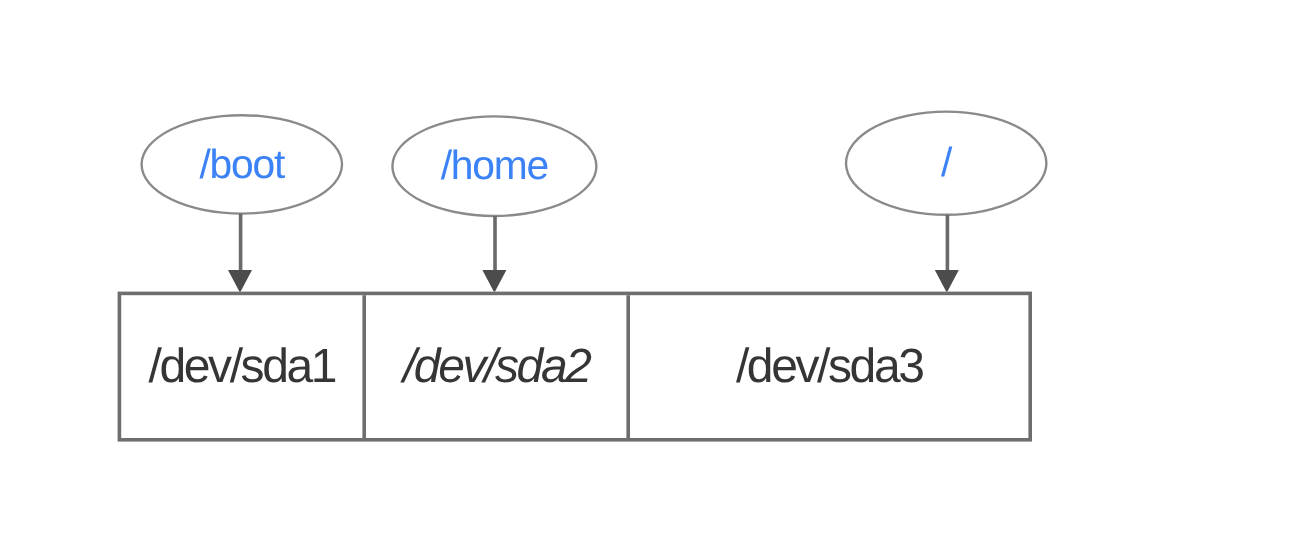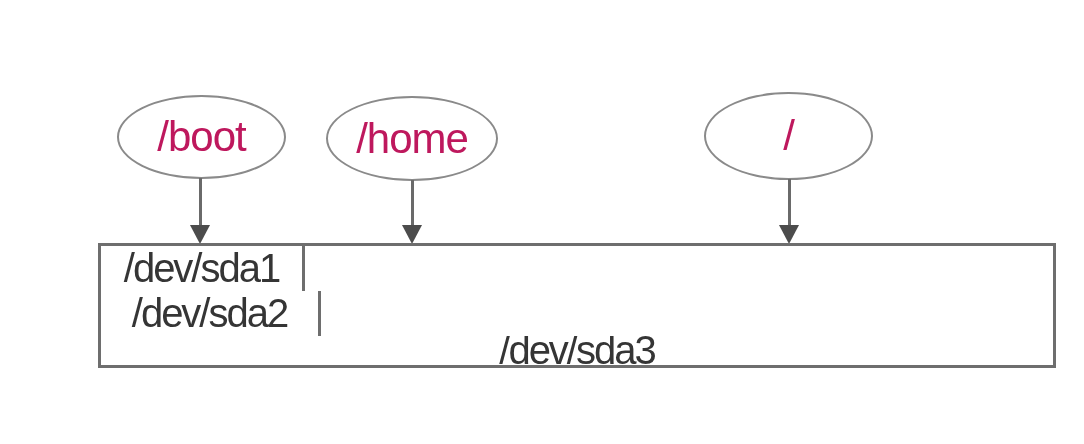--- a/index.html
+++ b/index.html
@@ -18,23 +18,23 @@
   .ellipse {
     position:absolute;
     border:2.5px solid #8a8a8a;
     border-radius:50%;
     display:flex;
     align-items:center;
     justify-content:center;
     background:#ffffff;
   }
   .ellipse .ellipse-label {
-    font-size:42px;
+    font-size:34px;
     letter-spacing:-1px;
-    color:#be185d;
+    color:#3b82f6;
     white-space:nowrap;
   }
   .e1 { left:117px; top:95px;  width:169px; height:84px; }
   .e2 { left:326px; top:96px;  width:172px; height:85px;justify-content:center; }
   .e3 { left:704px; top:92px;  width:169px; height:88px; }
 
   
   .arrow { position:absolute; width:21px; }
   .arrow .stem {
     position:absolute;
@@ -54,40 +54,39 @@
   .a1 .stem { height:48px; } .a1 .head { top:47px; }
   .a2 { left:402px; top:180px; height:64px; }
   .a2 .stem { height:46px; } .a2 .head { top:45px; }
   .a3 { left:779px; top:179px; height:65px; }
   .a3 .stem { height:47px; } .a3 .head { top:46px; }
 
   
   .bar {
     position:absolute;
     left:98px; top:243px;
-    width:958px; height:125px;
+    width:762px; height:125px;
     border:3px solid #6e6e6e;
     background:#ffffff;
     display:flex;
-    flex-direction:column;
   }
   .cell {
     display:flex;
     align-items:center;
     justify-content:center;
     overflow:hidden;
   }
   .cell .cell-label {
     font-size:40px;
     letter-spacing:-2px;
     color:#353535;
     white-space:nowrap;
   }
   .c1 { width:204px; border-right:3px solid #6e6e6e; }
-  .c2 { width:220px; border-right:3px solid #6e6e6e; }
+  .c2 { width:220px; border-right:3px solid #6e6e6e;font-style:italic; }
   .c3 { flex:1; }
 </style>
 </head>
 <body>
 
 <div class="canvas">
 
   <div class="ellipse e1">
     <span class="ellipse-label">/boot</span>
   </div>

